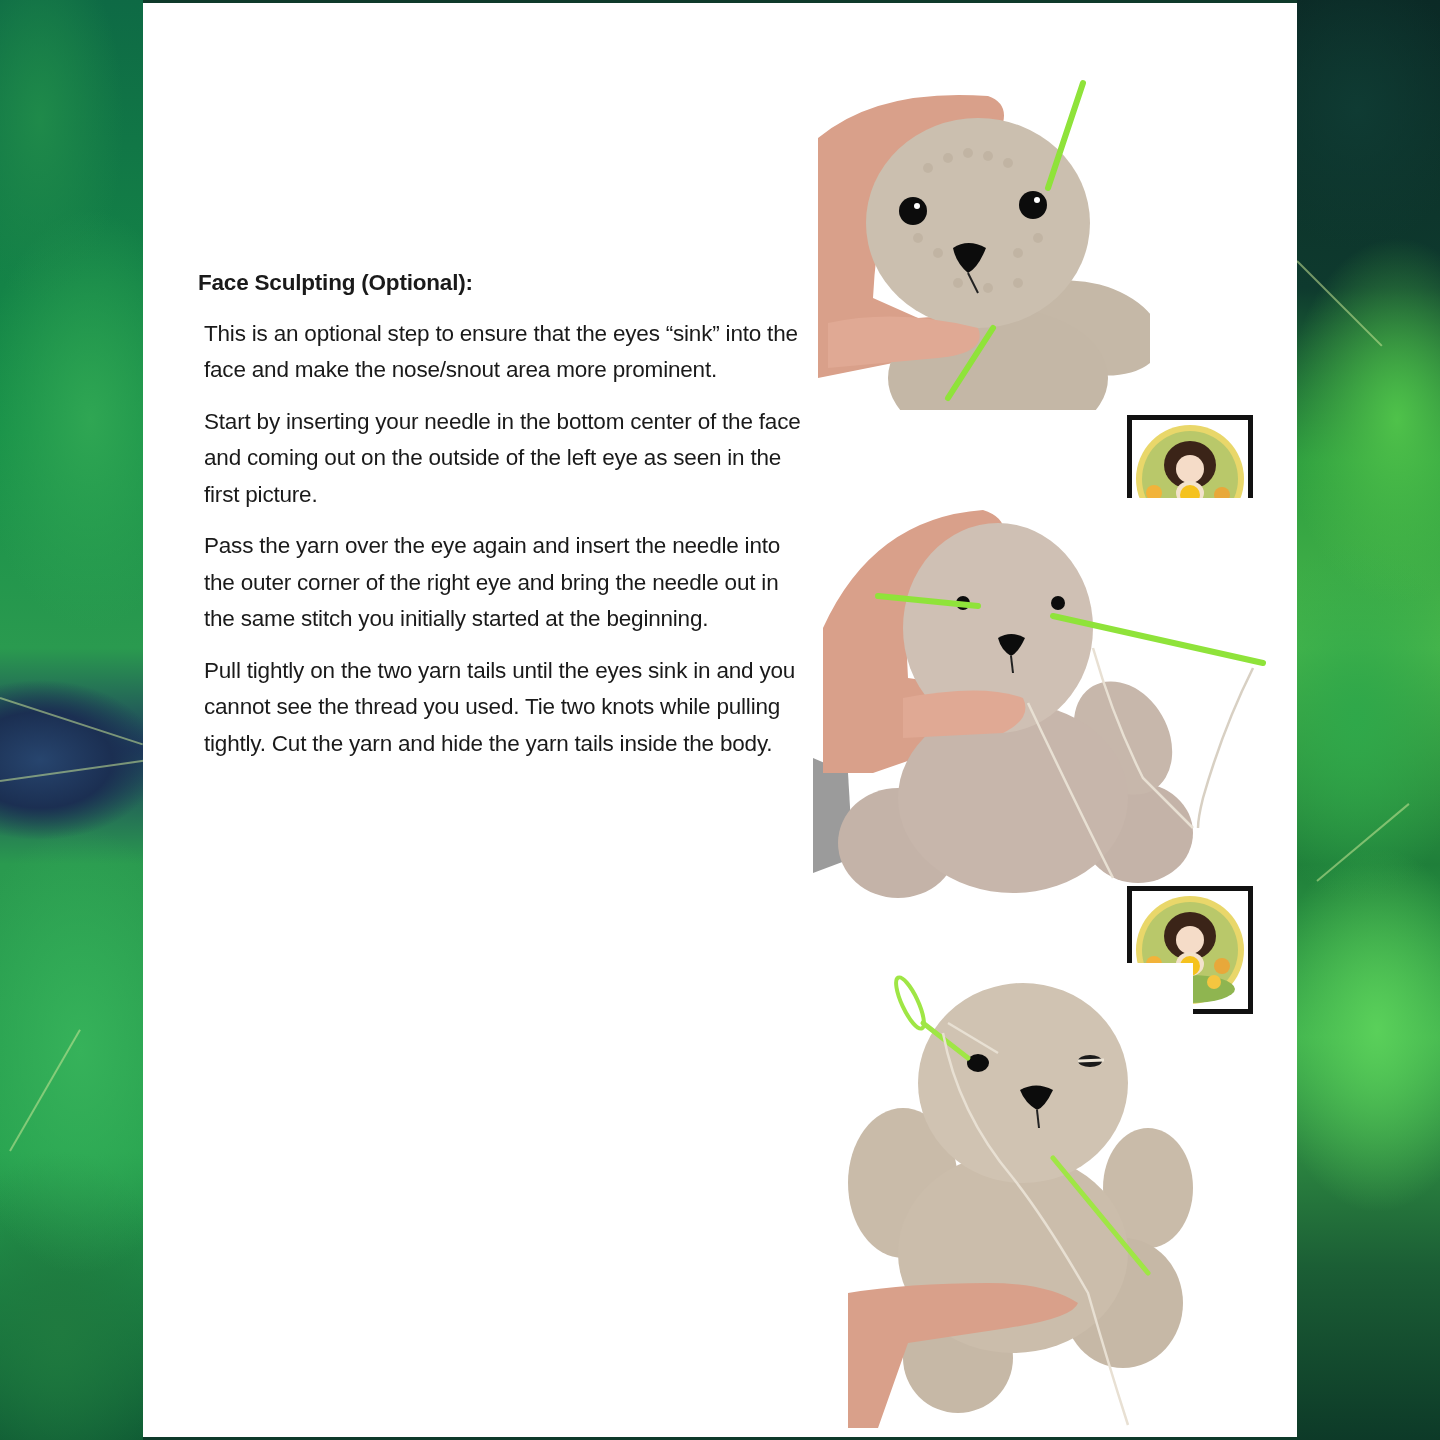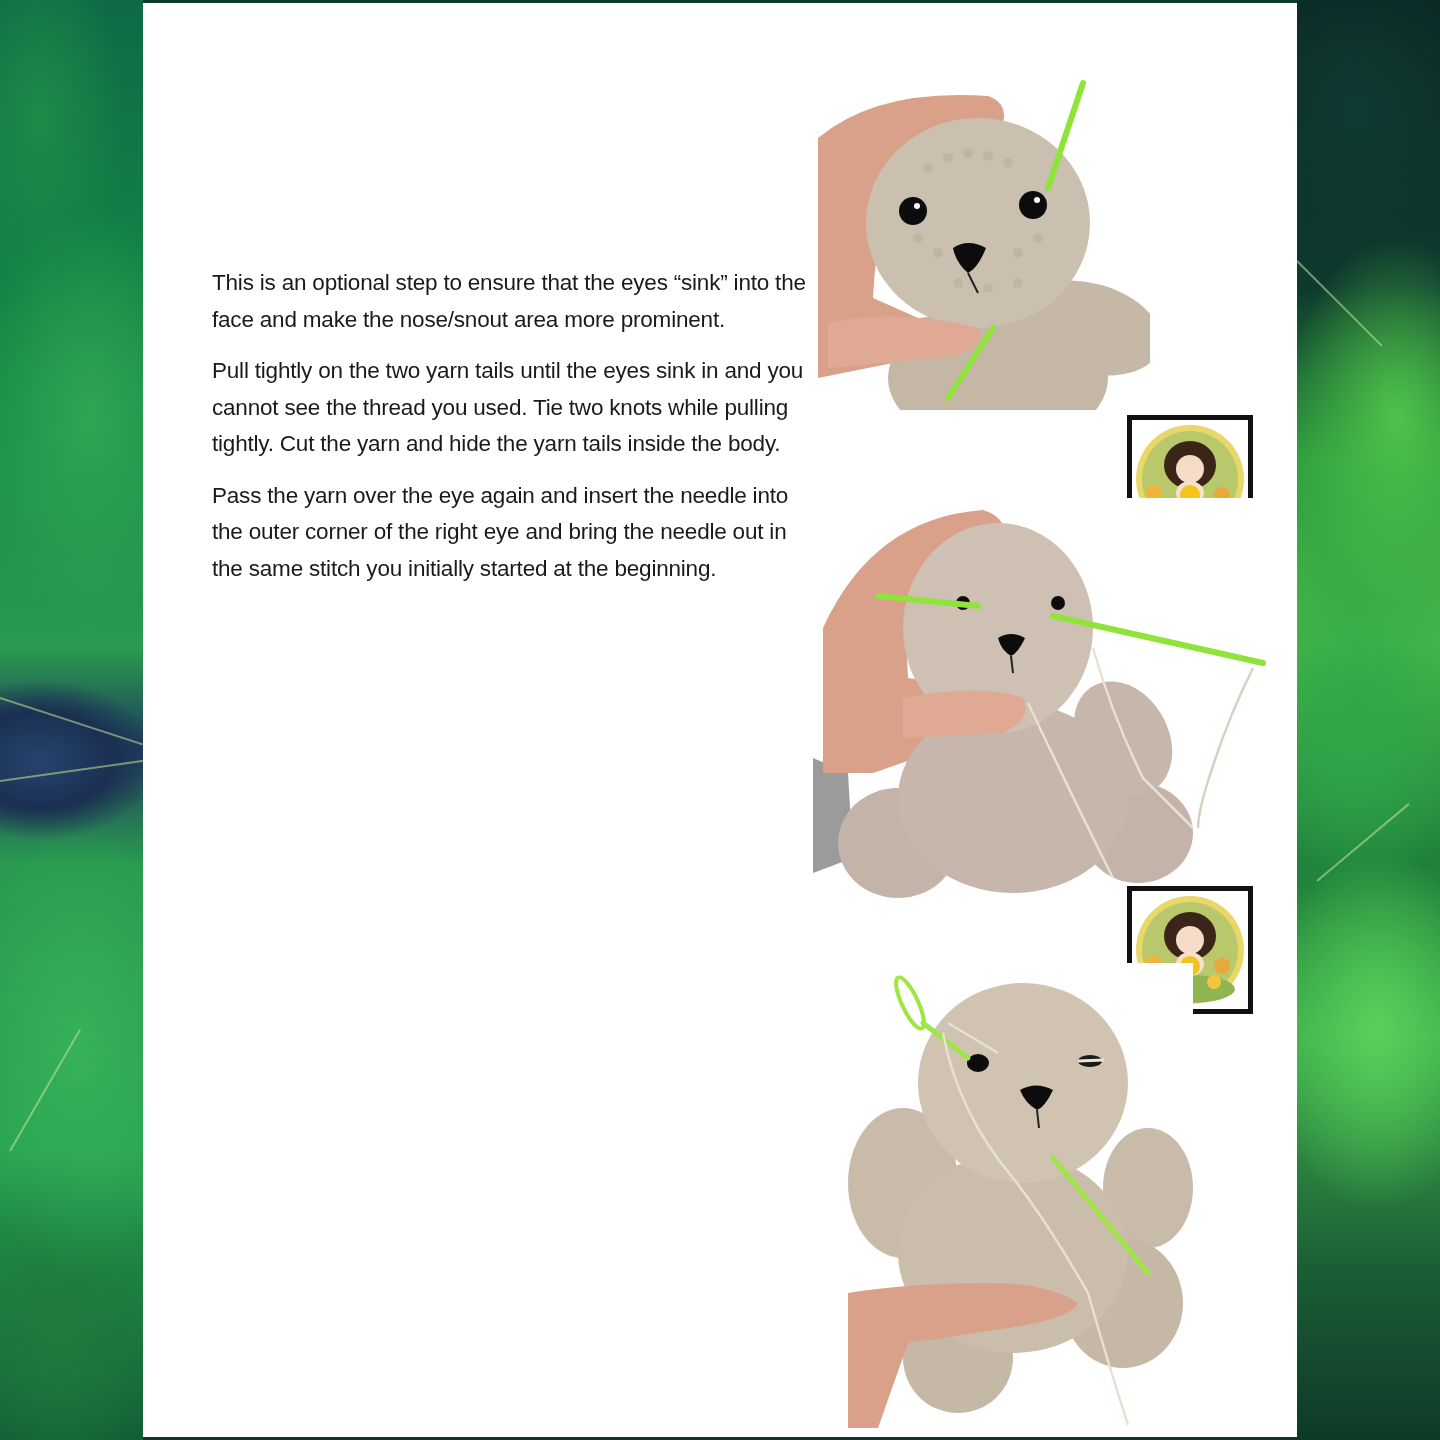--- a/index.html
+++ b/index.html
@@ -35,21 +35,21 @@
     .page {
       position: absolute; left: 143px; top: 3px; width: 1154px; height: 1434px;
       background: #ffffff;
     }
     .text-col {
       position: absolute; left: 55px; top: 262px; width: 610px;
       color: #1a1a1a; font-size: 22.5px; line-height: 36.5px;
       letter-spacing: -0.2px;
     }
     .heading { font-weight: bold; margin: 0 0 14px 0; font-size: 22.5px; }
-    .para { margin: 0 0 15px 14px; }
+    .para { margin: 0 0 15px 6px; }
 
     
     .photo { position: absolute; overflow: hidden; background: #fff; }
     .photo svg { display: block; }
     .photo-1 { left: 675px; top: 75px; width: 332px; height: 332px; }
     .photo-2 { left: 670px; top: 495px; width: 455px; height: 420px; }
     .photo-3 { left: 705px; top: 960px; width: 345px; height: 465px; }
 
     
     .badge {
@@ -71,23 +71,25 @@
   </div>
   <div class="bg-right">
     <div class="leaf-vein" style="left:0;top:260px;width:120px;transform:rotate(45deg);"></div>
     <div class="leaf-vein" style="left:20px;top:880px;width:120px;transform:rotate(-40deg);"></div>
   </div>
 </div>
 
 <div class="page">
 
   <div class="text-col">
+    <p class="heading">Face Sculpting (Optional):</p>
     <p class="para">This is an optional step to ensure that the eyes “sink” into the face and make the nose/snout area more prominent.</p>
+    <p class="para">Start by inserting your needle in the bottom center of the face and coming out on the outside of the left eye as seen in the first picture.</p>
+    <p class="para">Pass the yarn over the eye again and insert the needle into the outer corner of the right eye and bring the needle out in the same stitch you initially started at the beginning.</p>
     <p class="para">Pull tightly on the two yarn tails until the eyes sink in and you cannot see the thread you used. Tie two knots while pulling tightly. Cut the yarn and hide the yarn tails inside the body.</p>
-    <p class="para">Pass the yarn over the eye again and insert the needle into the outer corner of the right eye and bring the needle out in the same stitch you initially started at the beginning.</p>
   </div>
 
   <div class="photo photo-1" title="Crochet bear with green needle exiting beside left eye (first picture)">
     <svg width="332" height="332" viewBox="0 0 332 332">
       <rect width="332" height="332" fill="#ffffff"></rect>
 
       <path d="M0 60 Q60 10 170 18 Q190 25 185 45 L90 70 Q60 120 55 220 L100 240 Q150 235 165 255 Q160 285 100 280 L0 300 Z" fill="#d9a08a"></path>
 
       <ellipse cx="270" cy="250" rx="75" ry="45" fill="#c5b8a7" transform="rotate(15 270 250)"></ellipse>
 

